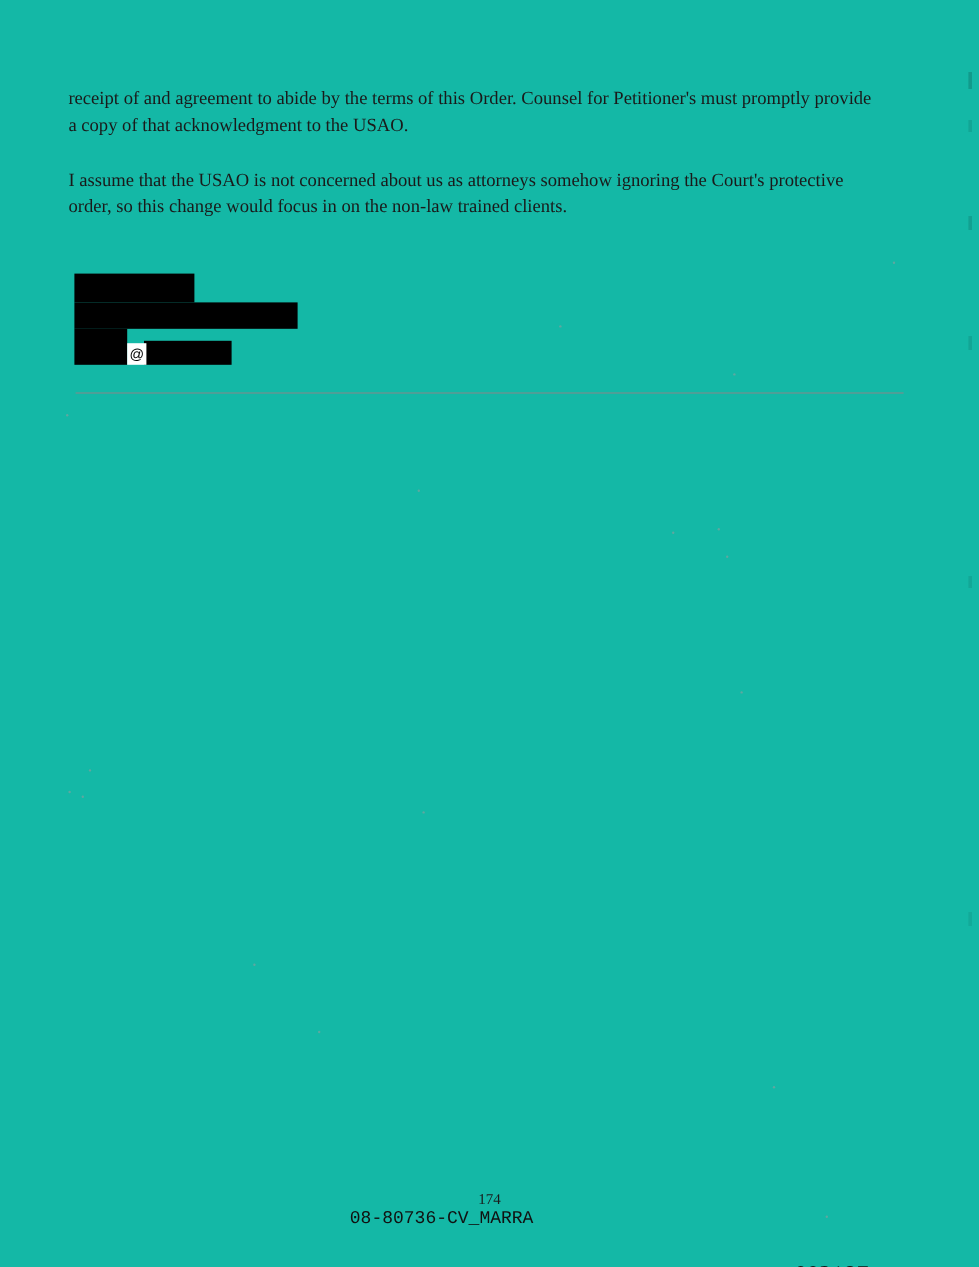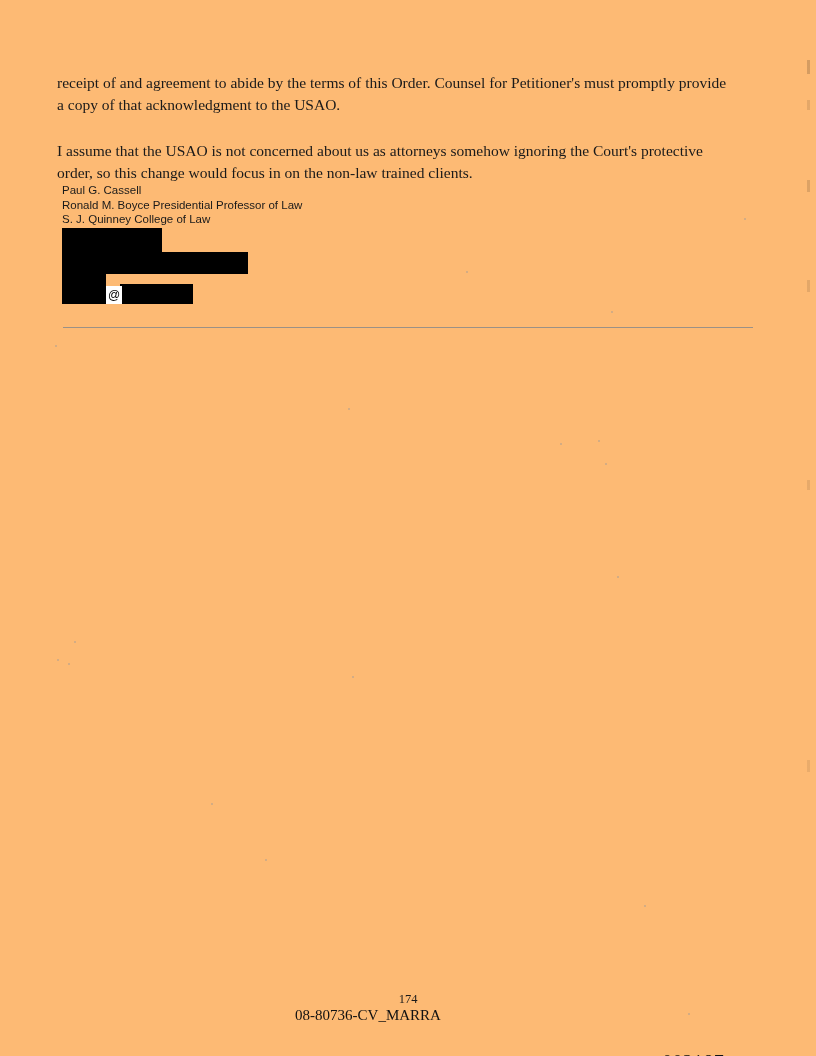--- a/index.html
+++ b/index.html
@@ -14,21 +14,21 @@
     overflow: hidden;
     font-family: "Liberation Serif", serif;
     color: #111111;
   }
 
   .page {
     position: absolute;
     left: 0; top: 0;
     width: 816px;
     height: 1056px;
-    background: #fdba74;
+    background: #14b8a6;
   }
 
   
   .scan-edge-right {
     position: absolute;
     top: 60px;
     right: 6px;
     width: 3px;
     height: 940px;
     background:
@@ -111,21 +111,21 @@
     font-size: 12.5px;
     color: #1a1a1a;
   }
 
   .footer-case {
     position: absolute;
     left: 0;
     top: 1007px;
     width: 736px;
     text-align: center;
-    font-family: Liberation Serif, serif;
+    font-family: Liberation Mono, monospace;
     font-size: 15px;
     color: #111111;
   }
 
   .footer-bates {
     position: absolute;
     right: 92px;
     top: 1008px;
     font-family: "Liberation Serif", serif;
     font-size: 20px;
@@ -146,25 +146,20 @@
 <body>
 
 <div class="page">
 
   <div class="scan-edge-right"></div>
 
   <div class="body-text" id="para1">receipt of and agreement to abide by the terms of this Order.  Counsel for Petitioner's must promptly provide a copy of that acknowledgment to the USAO.</div>
 
   <div class="body-text" id="para2">I assume that the USAO is not concerned about us as attorneys somehow ignoring the Court's protective order, so this change would focus in on the non-law trained clients.</div>
 
-  <div class="sig-block">
-    <div>Paul G. Cassell</div>
-    <div>Ronald M. Boyce Presidential Professor of Law</div>
-    <div>S. J. Quinney College of Law</div>
-  </div>
 
   <div class="redaction" id="redact-1"></div>
   <div class="redaction" id="redact-2"></div>
   <div class="redaction" id="redact-3"></div>
   <div class="redaction" id="redact-4"></div>
   <div id="at-glyph">@</div>
 
   <div class="hr-rule"></div>
 
   <div class="page-number">174</div>

